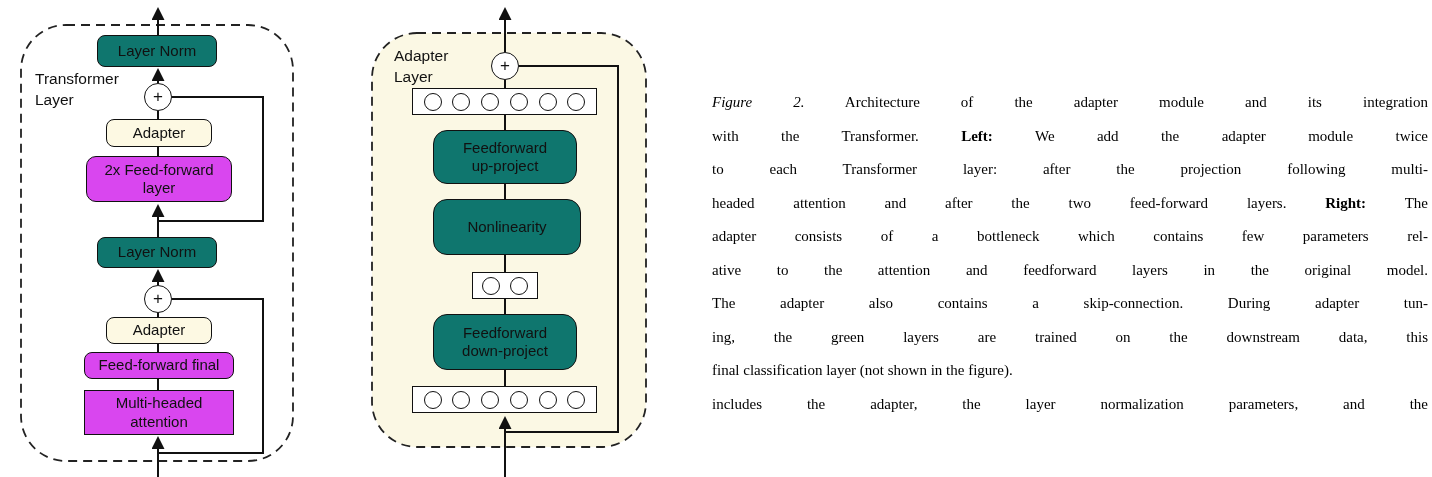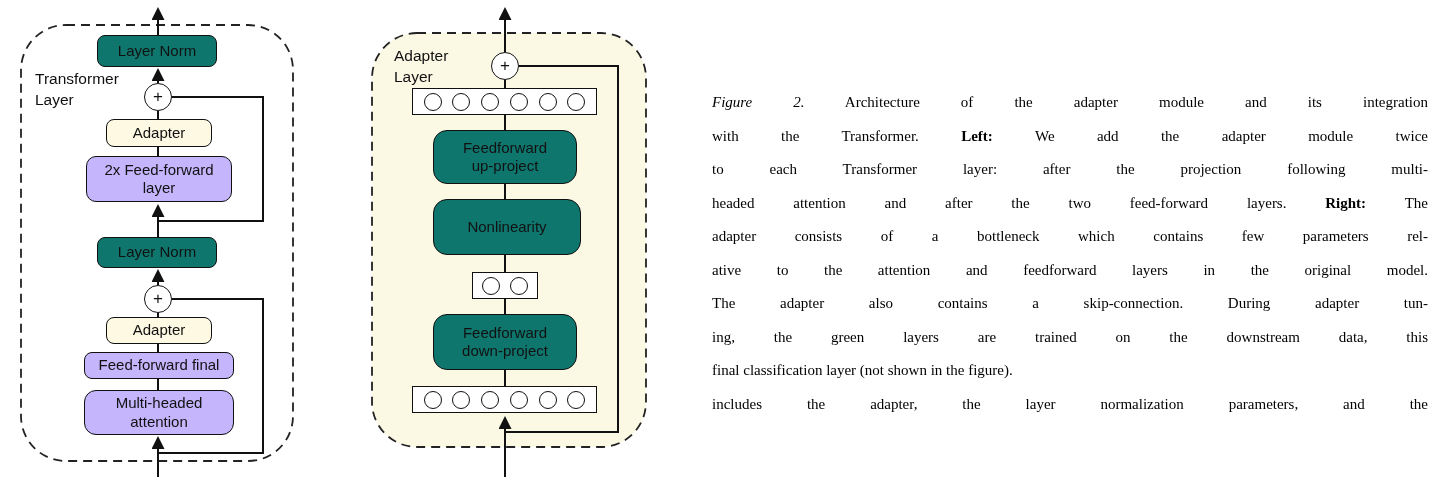--- a/index.html
+++ b/index.html
@@ -10,21 +10,21 @@
   }
   svg.wires { position: absolute; left: 0; top: 0; z-index: 1; }
   .box {
     position: absolute; z-index: 2;
     display: flex; flex-direction: column; justify-content: center; align-items: center;
     border: 1.8px solid #111111; border-radius: 8px;
     font-size: 15px; line-height: 1.22; color: #111111; text-align: center;
   }
   .green  { background: #0f766e; }
   .yellow { background: #fdf9e3; }
-  .gray   { background: #c4b5fd; }
+  .gray   { background: #d946ef; }
   .round14 { border-radius: 14px; }
   .plus-circle {
     position: absolute; z-index: 2; width: 28px; height: 28px;
     background: #ffffff; border: 1.8px solid #111111; border-radius: 50%;
     display: flex; justify-content: center; align-items: center;
     font-size: 17px; color: #111111; padding-bottom: 1px;
   }
   .side-label {
     position: absolute; z-index: 2; font-size: 15.5px; line-height: 1.38;
     color: #111111; text-align: left; white-space: pre-line;
@@ -116,21 +116,21 @@
   </div>
 
   <div class="box yellow" style="left:106px; top:317px; width:106px; height:27px;">
     <span>Adapter</span>
   </div>
 
   <div class="box gray" style="left:84px; top:352px; width:150px; height:27px;">
     <span>Feed-forward final</span>
   </div>
 
-  <div class="box gray" style="left:84px; top:390px; width:150px; height:45px; border-radius:12px;">
+  <div class="box gray" style="left:84px; top:390px; width:150px; height:45px; border-radius:0;">
     <span>Multi-headed</span>
     <span>attention</span>
   </div>
 
   <div class="side-label" style="left:394px; top:45px;">Adapter
 Layer</div>
 
   <div class="plus-circle" style="left:491px; top:52px;">
     <span>+</span>
   </div>

